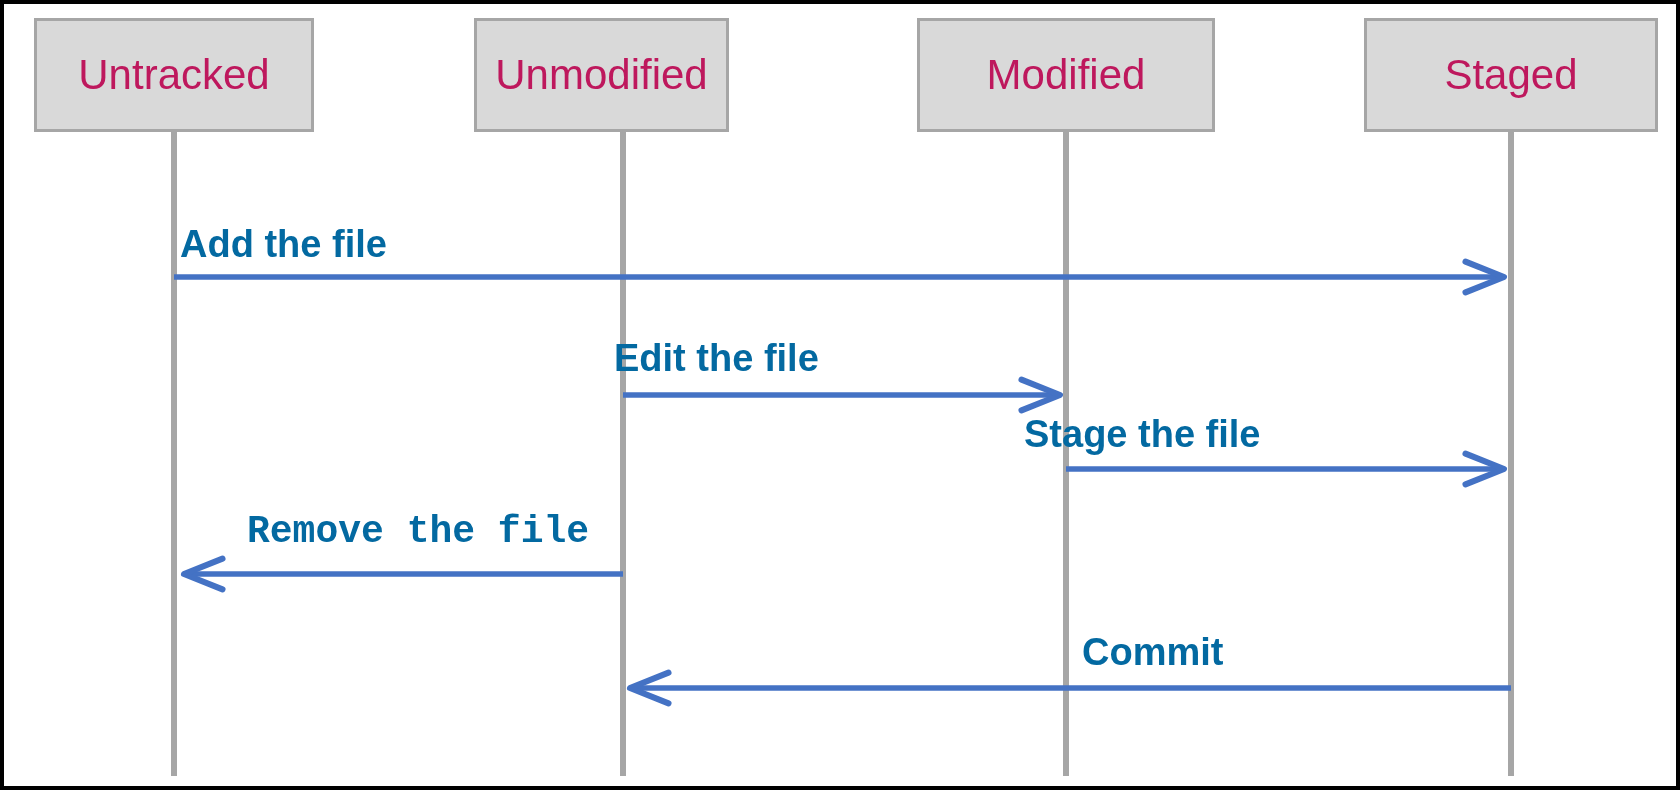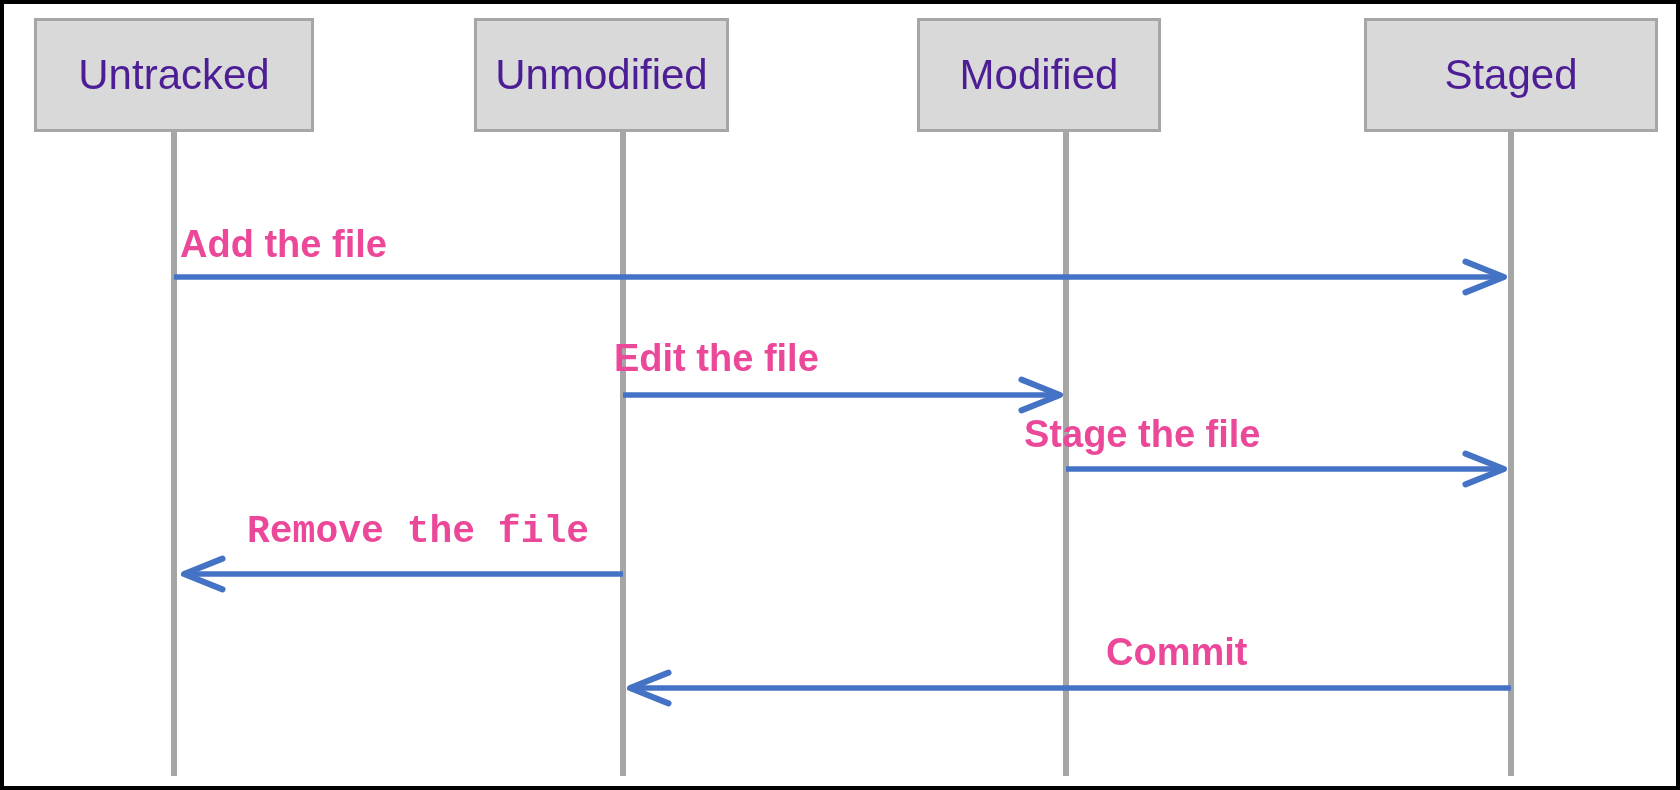--- a/index.html
+++ b/index.html
@@ -21,26 +21,26 @@
     position: absolute;
     top: 14px;
     height: 114px;
     box-sizing: border-box;
     background: #d9d9d9;
     border: 3px solid #a6a6a6;
     display: flex;
     align-items: center;
     justify-content: center;
     font-size: 42px;
-    color: #4c1d95;
+    color: #be185d;
     z-index: 3;
   }
   .actor-untracked  { left: 30px;   width: 280px; }
   .actor-unmodified { left: 470px;  width: 255px; }
-  .actor-modified   { left: 913px;  width: 244px; }
+  .actor-modified   { left: 913px;  width: 298px; }
   .actor-staged     { left: 1360px; width: 294px; text-align: right; }
 
   .lifeline {
     position: absolute;
     top: 126px;
     width: 6px;
     height: 646px;
     background: #a6a6a6;
     z-index: 1;
   }
@@ -54,29 +54,29 @@
     left: 0; top: 0;
     width: 1680px;
     height: 790px;
     z-index: 2;
   }
   .msg-label {
     position: absolute;
     font-size: 38px;
     font-weight: 700;
     line-height: 44px;
-    color: #ec4899;
+    color: #0369a1;
     white-space: nowrap;
     z-index: 4;
   }
   .label-add    { left: 176px;  top: 218px; }
   .label-edit   { left: 610px;  top: 332px; }
   .label-stage  { left: 1020px; top: 408px; }
   .label-remove { left: 243px;  top: 506px; font-family: Liberation Mono, monospace; }
-  .label-commit { left: 1102px; top: 626px; }
+  .label-commit { left: 1078px; top: 626px; }
 </style>
 </head>
 <body>
 
 <div class="frame">
 
   <div class="lifeline lifeline-untracked"></div>
   <div class="lifeline lifeline-unmodified"></div>
   <div class="lifeline lifeline-modified"></div>
   <div class="lifeline lifeline-staged"></div>

